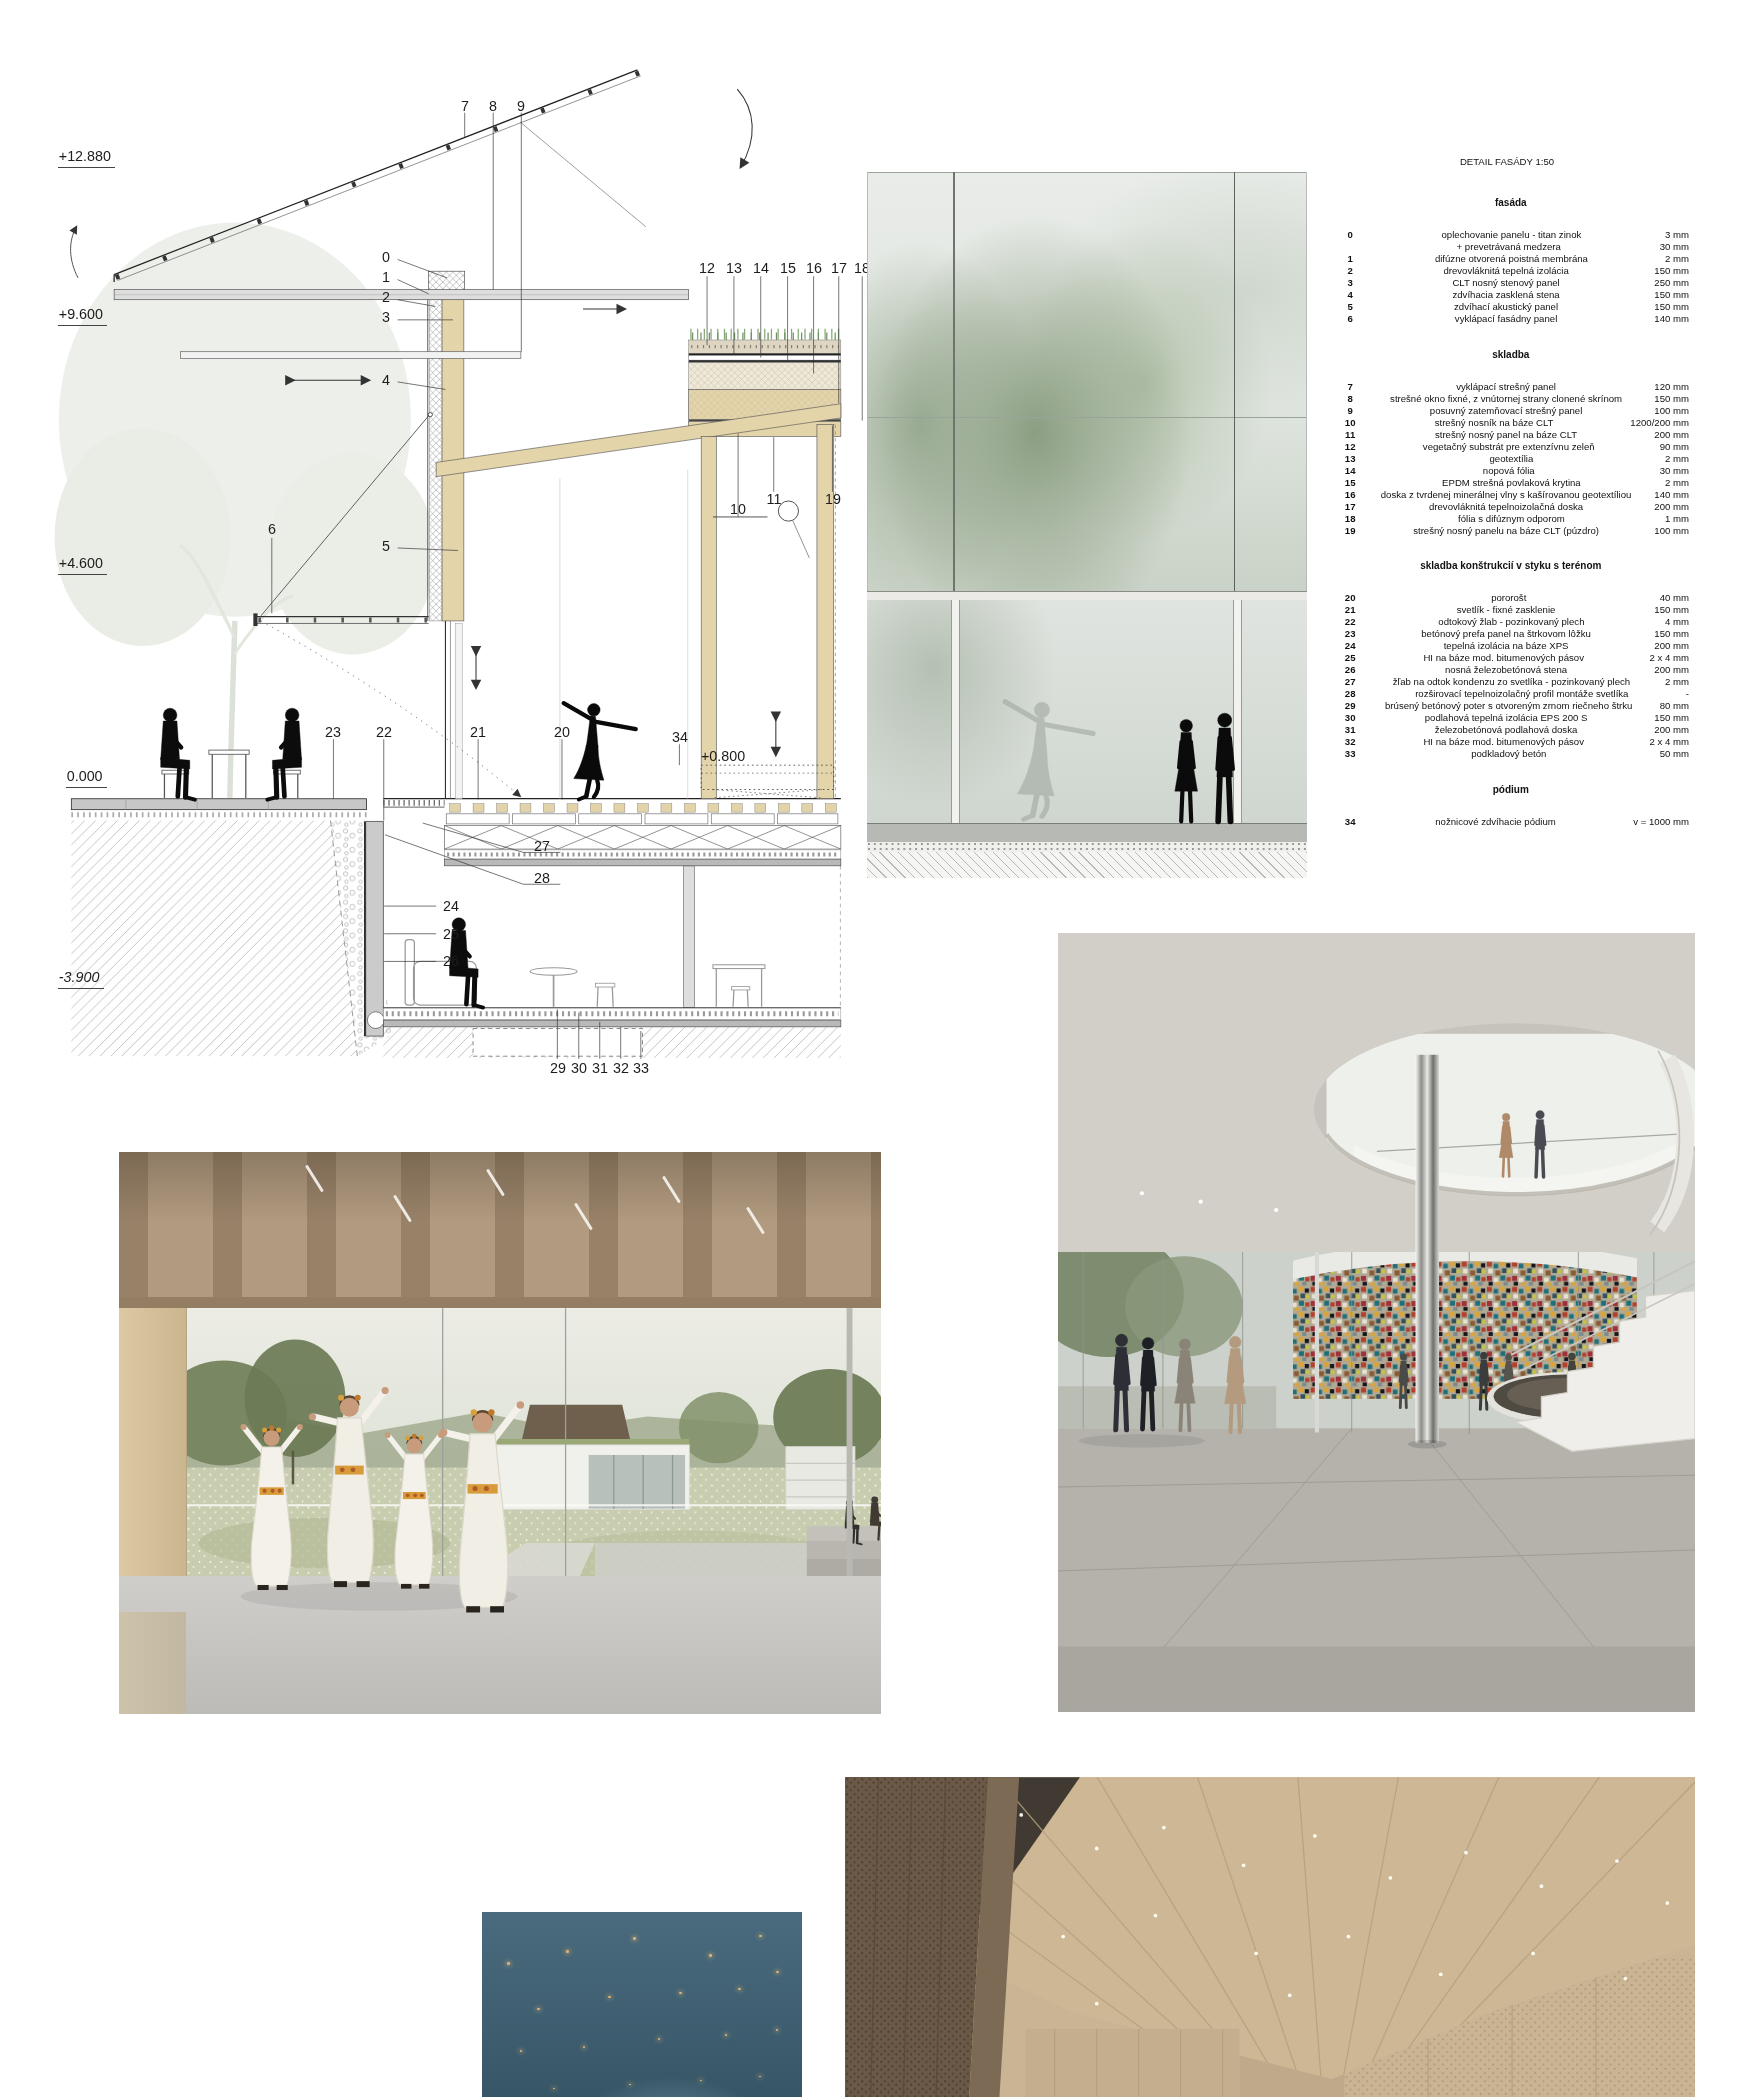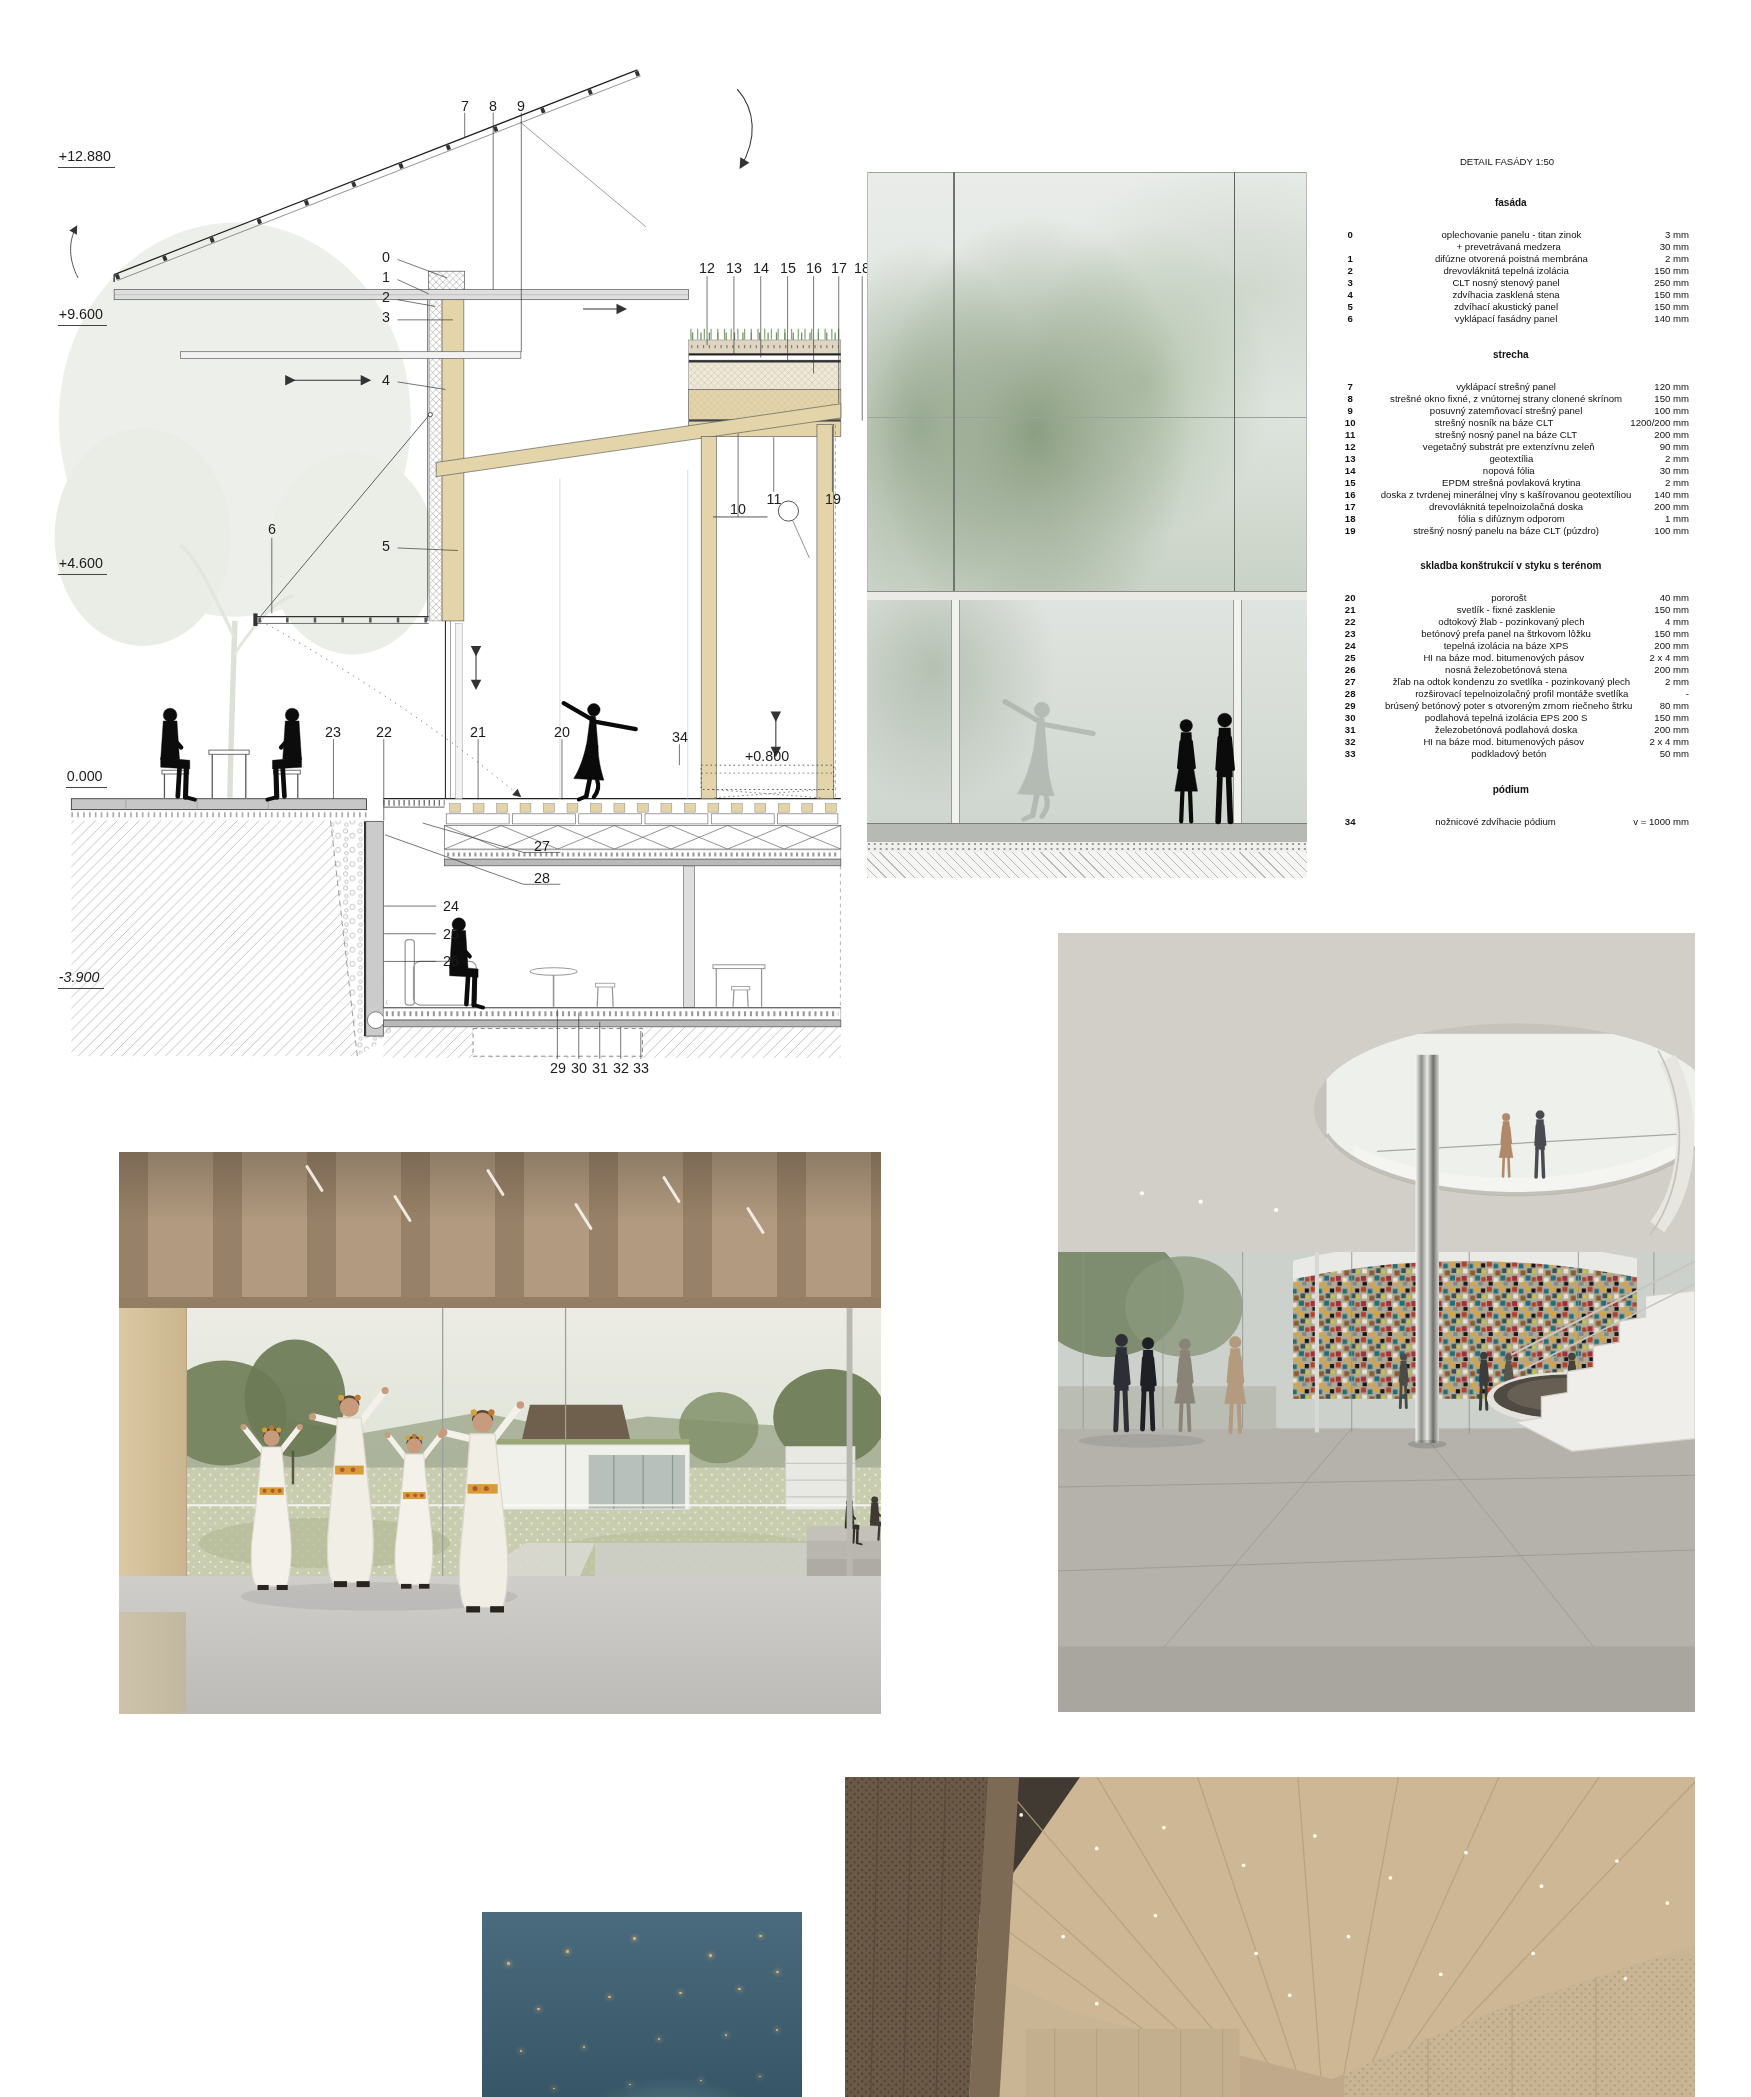--- a/index.html
+++ b/index.html
@@ -436,21 +436,21 @@
         <span class="dl" style="left: 451px; top: 906px;">24</span>
         <span class="dl" style="left: 451px; top: 934px;">25</span>
         <span class="dl" style="left: 451px; top: 961px;">26</span>
         <span class="dl" style="left: 542px; top: 846px;">27</span>
         <span class="dl" style="left: 542px; top: 878px;">28</span>
         <span class="dl" style="left: 558px; top: 1068px;">29</span>
         <span class="dl" style="left: 579px; top: 1068px;">30</span>
         <span class="dl" style="left: 600px; top: 1068px;">31</span>
         <span class="dl" style="left: 621px; top: 1068px;">32</span>
         <span class="dl" style="left: 641px; top: 1068px;">33</span>
-        <span class="dl-left" style="left: 701px; top: 748px; padding-left: 44px;">+0.800</span>
+        <span class="dl-left" style="left: 701px; top: 748px;">+0.800</span>
       </div>
   </section>
 
   <figure id="elevation">
     <div class="el-upper"></div>
     <div class="el-h" style="left:0;top:245px;width:440px;height:1.3px;"></div>
     <div class="el-m" style="left:0;top:0;width:1.3px;height:651px;background:#b7bab6;"></div>
     <div class="el-m" style="left:86px;top:0;width:1.7px;height:419px;"></div>
     <div class="el-m" style="left:367px;top:0;width:1.3px;height:419px;background:#5c615c;"></div>
     <div class="el-m" style="left:439px;top:0;width:1.3px;height:651px;background:#b7bab6;"></div>
@@ -507,21 +507,21 @@
             <span class="lg-num">5</span>
             <span class="lg-lbl">zdvíhací akustický panel</span>
             <span class="lg-val">150 mm</span>
           </div>
           <div class="lg-row">
             <span class="lg-num">6</span>
             <span class="lg-lbl">vyklápací fasádny panel</span>
             <span class="lg-val">140 mm</span>
           </div>
         </div>
-        <div class="lg-head">strecha</div>
+        <div class="lg-head">skladba</div>
         <div class="lg-items">
           <div class="lg-row">
             <span class="lg-num">7</span>
             <span class="lg-lbl">vyklápací strešný panel</span>
             <span class="lg-val">120 mm</span>
           </div>
           <div class="lg-row">
             <span class="lg-num">8</span>
             <span class="lg-lbl">strešné okno fixné, z vnútornej strany clonené skrínom</span>
             <span class="lg-val">150 mm</span>

